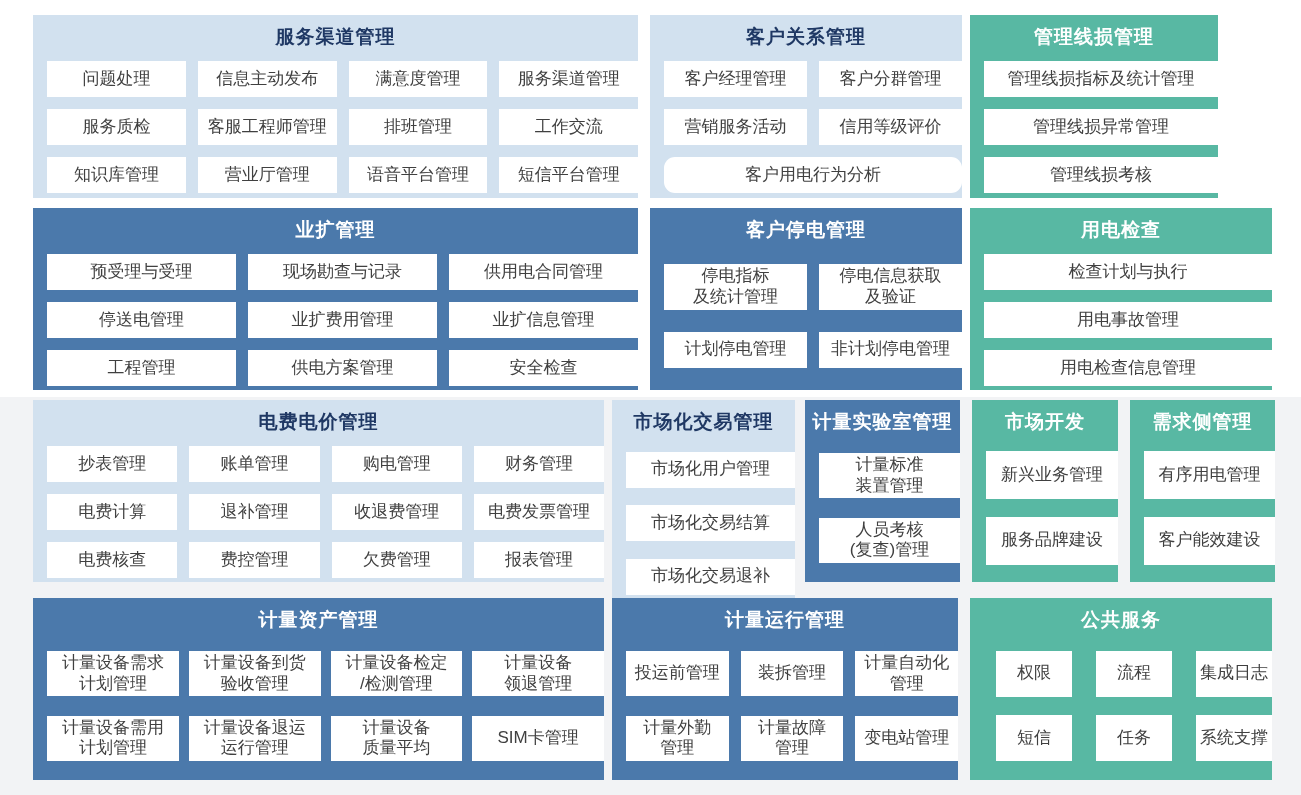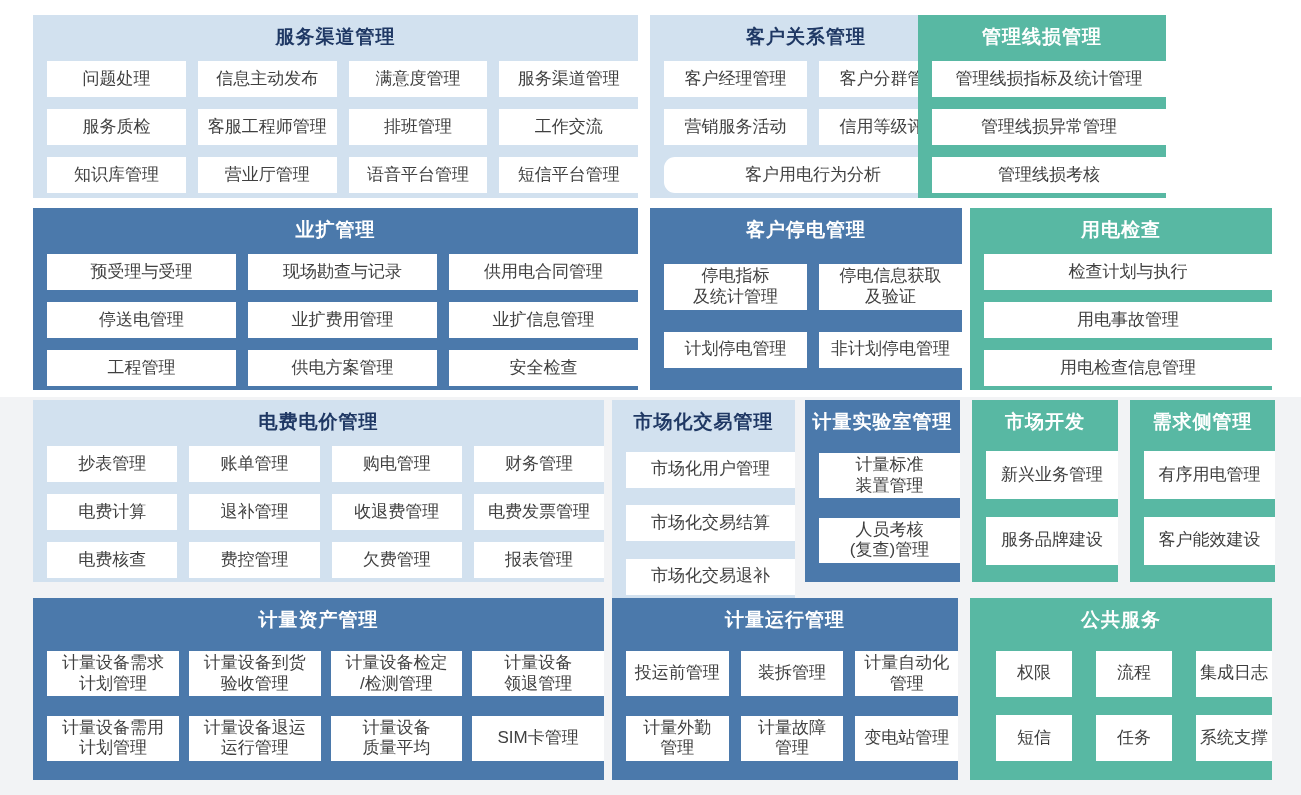--- a/index.html
+++ b/index.html
@@ -54,21 +54,21 @@
     <h2 class="btitle">客户关系管理</h2>
     <div class="items cols2">
         <div class="cell">客户经理管理</div>
         <div class="cell">客户分群管理</div>
         <div class="cell">营销服务活动</div>
         <div class="cell">信用等级评价</div>
         <div class="cell" style="grid-column: 1 / -1; border-radius: 11px;">客户用电行为分析</div>
       </div>
   </section>
 
-  <section class="block teal" style="left:918px;top:15px;width:248px;height:183px">
+  <section class="block teal" style="left:970px;top:15px;width:248px;height:183px">
     <h2 class="btitle">管理线损管理</h2>
     <div class="items cols1">
         <div class="cell">管理线损指标及统计管理</div>
         <div class="cell">管理线损异常管理</div>
         <div class="cell">管理线损考核</div>
       </div>
   </section>
 
   <section class="block dark" style="left:33px;top:208px;width:605px;height:182px">
     <h2 class="btitle">业扩管理</h2>

